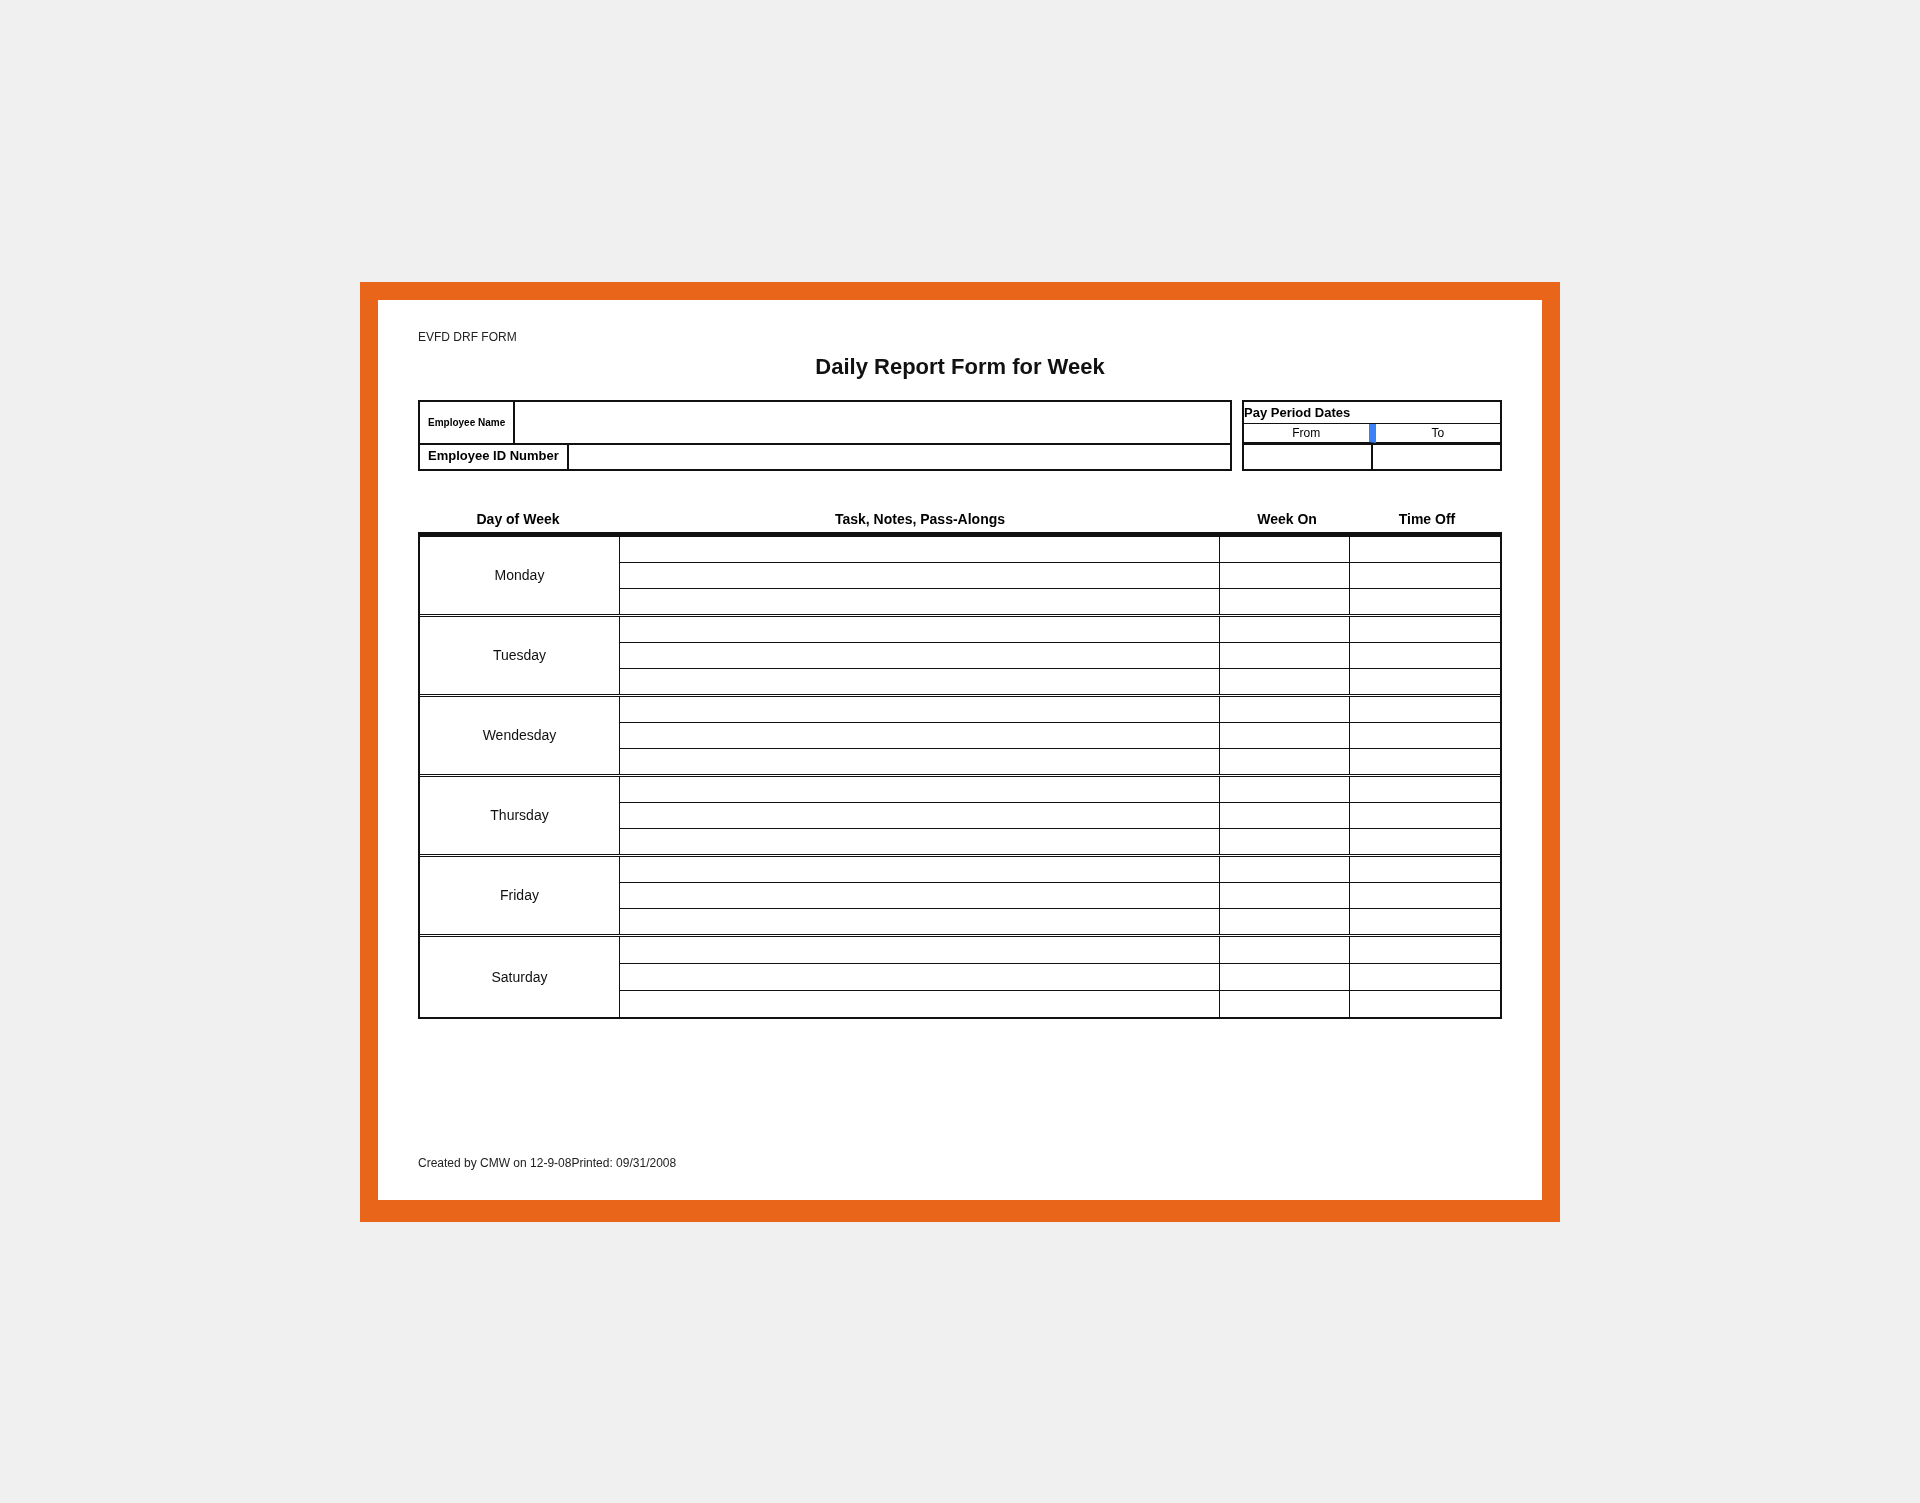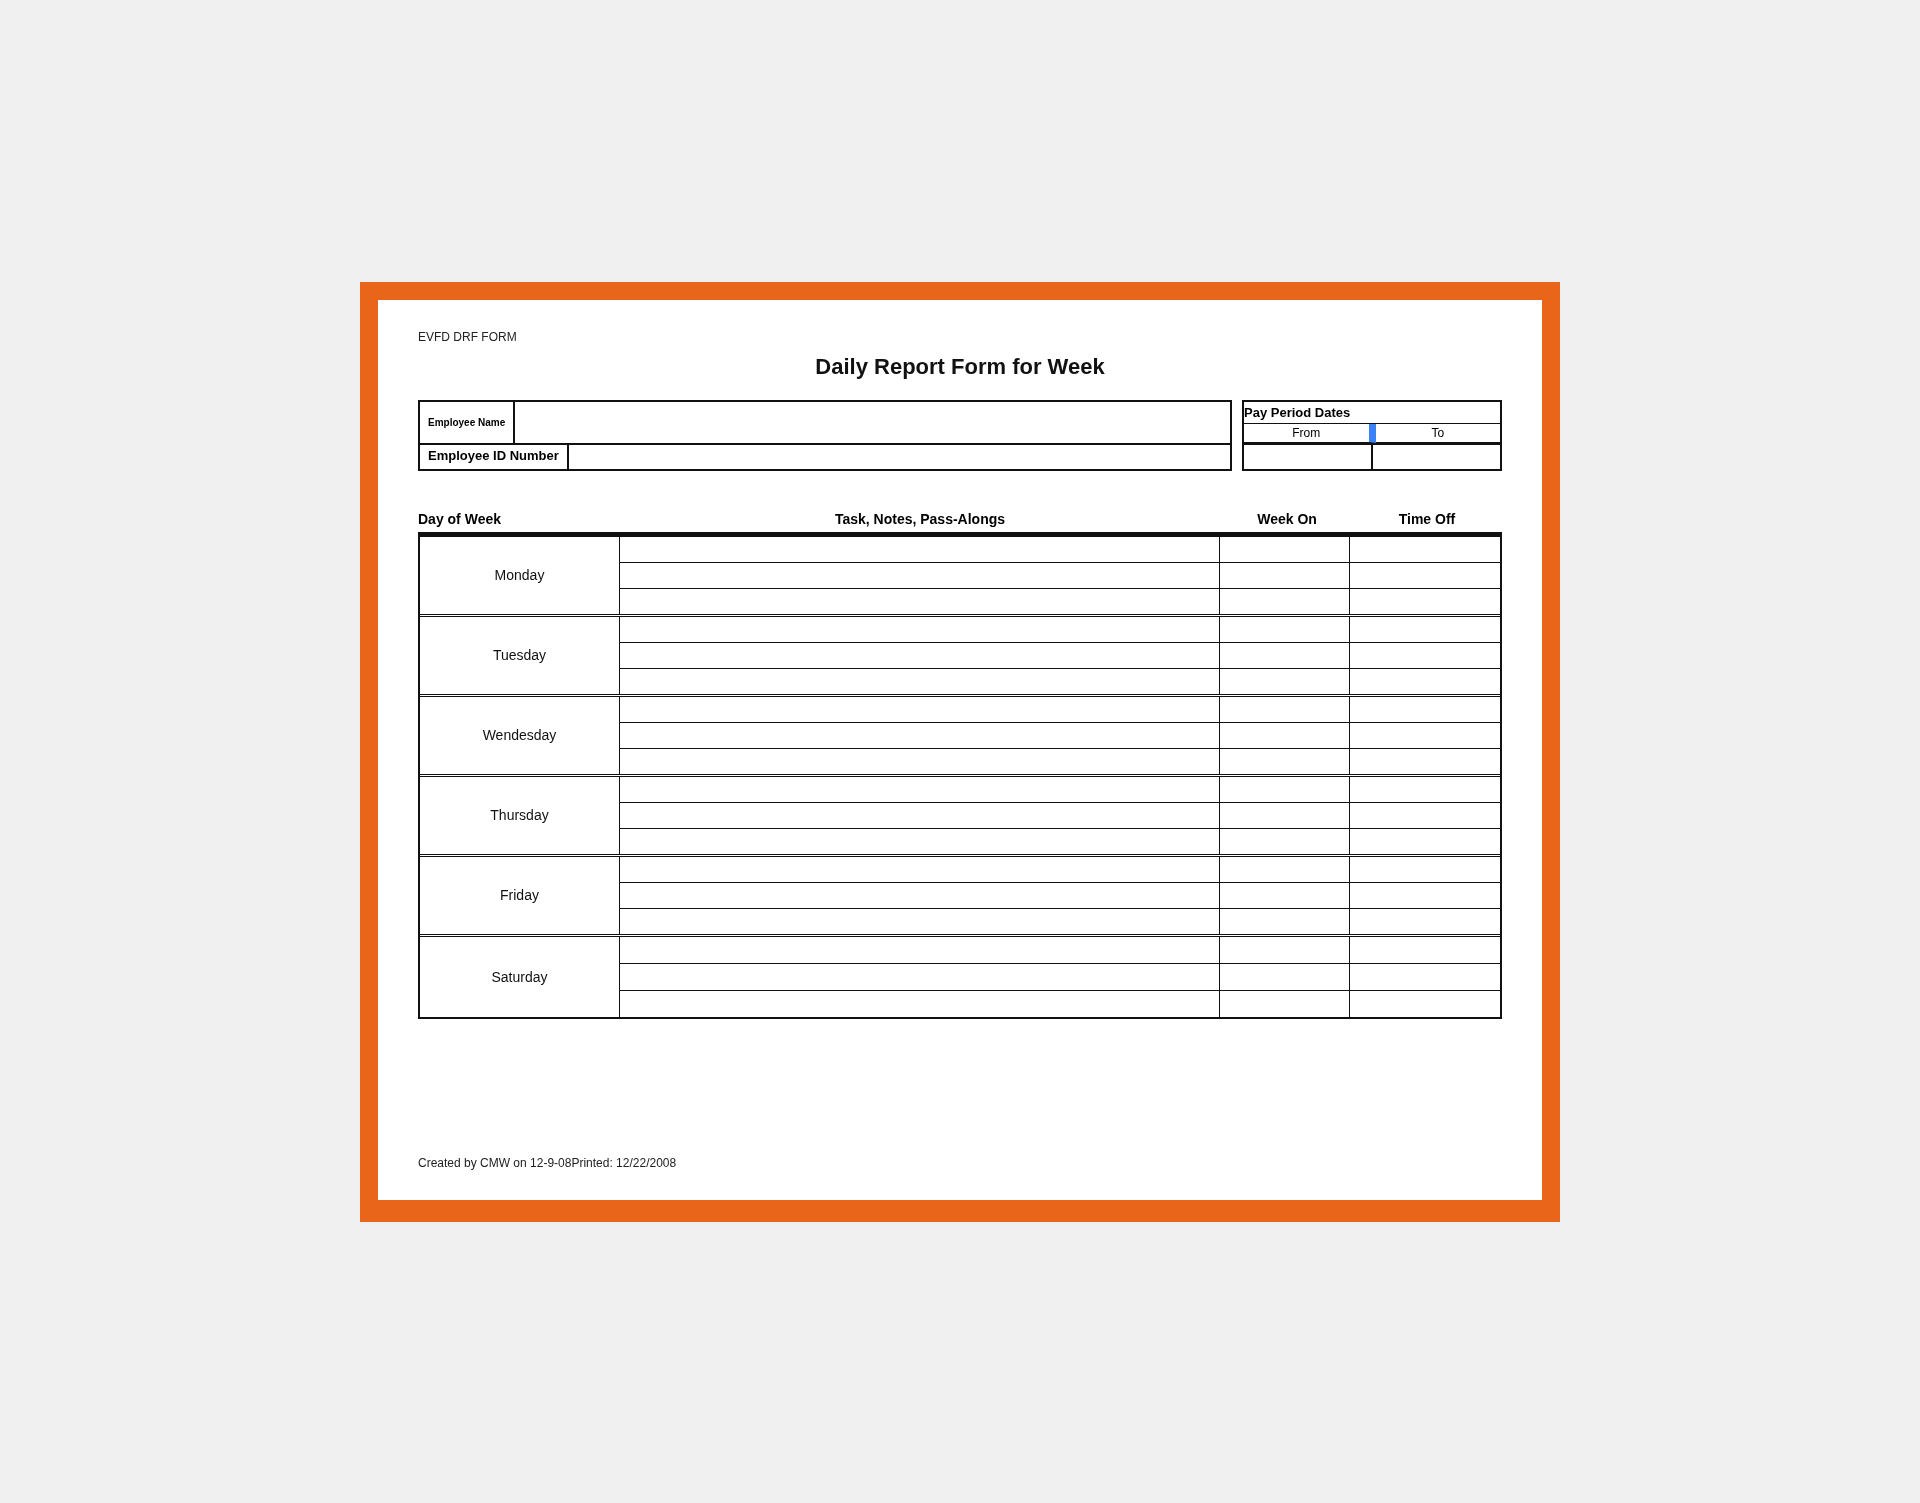--- a/index.html
+++ b/index.html
@@ -143,20 +143,21 @@
     }
 
     .table-header-row {
       display: flex;
       padding-bottom: 5px;
       border-bottom: 3px solid #111;
     }
 
     .col-day {
       width: 200px;
+      text-align: center;
       font-weight: bold;
       font-size: 14px;
     }
 
     .col-tasks {
       flex: 1;
       text-align: center;
       font-weight: bold;
       font-size: 14px;
     }
@@ -409,17 +410,17 @@
             <div class="time-line"></div>
             <div class="time-line"></div>
           </div>
         </div>
 
       </div>
     </div>
 
     <div class="form-footer">
       <span>Created by CMW on 12-9-08</span>
-      <span>Printed: 12/22/2008</span>
+      <span>Printed: 09/31/2008</span>
     </div>
 
   </div>
 </div>
 
 </body></html>

